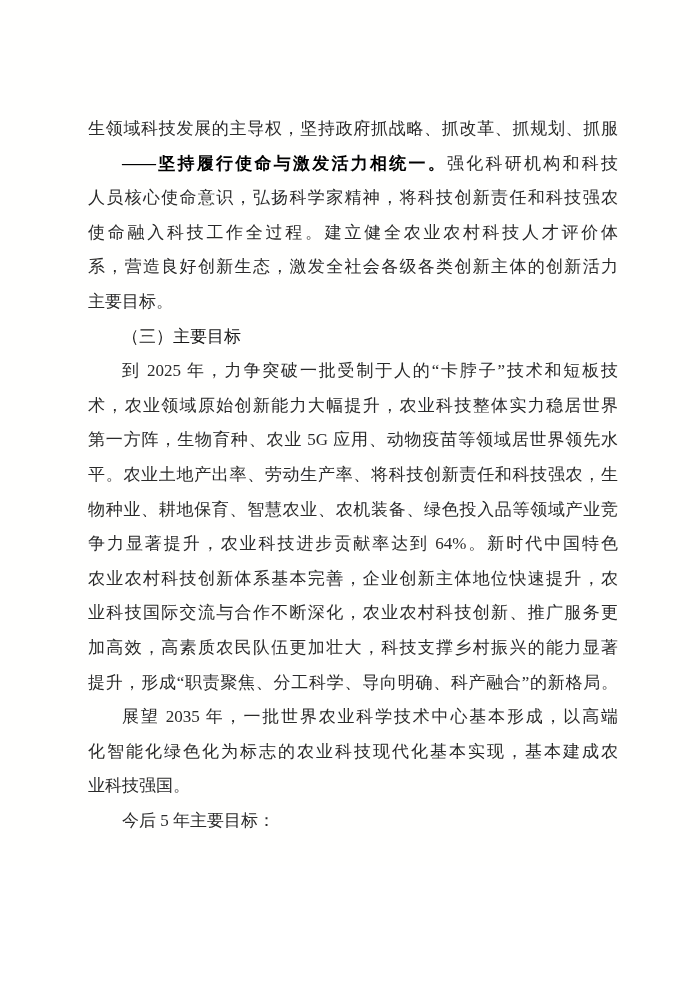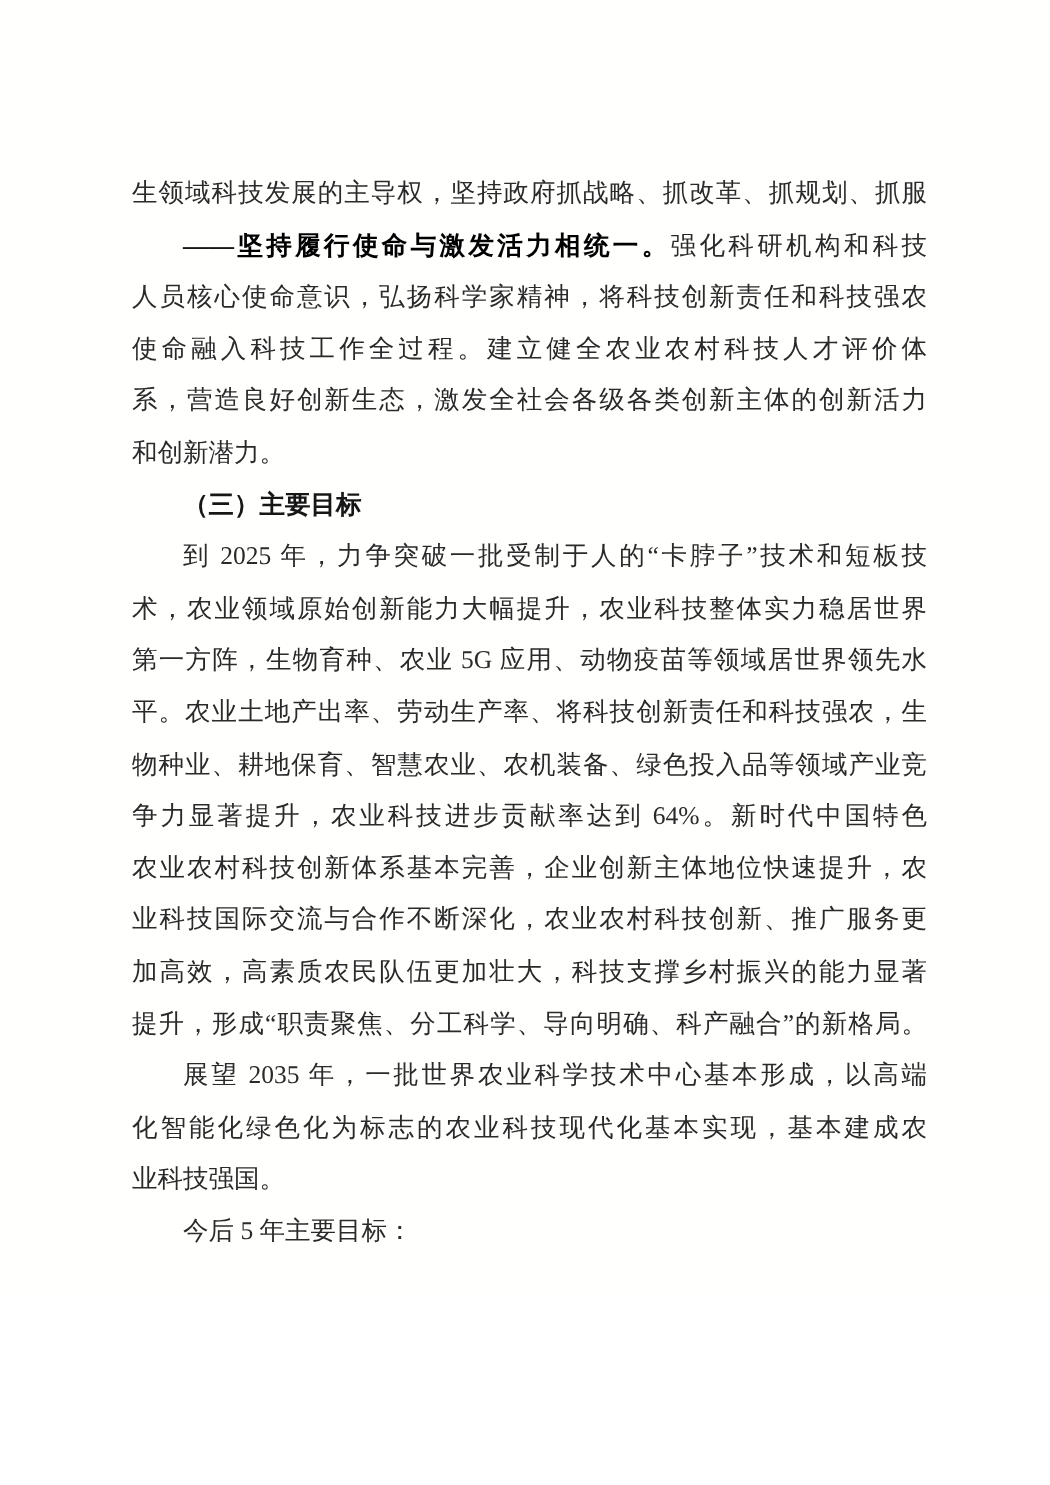--- a/index.html
+++ b/index.html
@@ -32,21 +32,21 @@
     color: #2a2a2a;
   }
   .line.end {
     text-align: left;
     text-align-last: left;
   }
   .line.indent {
     text-indent: 34px;
   }
   .line.heading {
-    font-weight: bold;
+    font-weight: normal;
     color: #161616;
   }
   .bold {
     font-weight: bold;
     color: #000000;
   }
   .page-number {
     position: absolute;
     left: 540px;
     top: 888px;
@@ -59,21 +59,21 @@
 </head>
 <body>
 
 <div class="page">
   <div class="content">
     <div class="line">生领域科技发展的主导权，坚持政府抓战略、抓改革、抓规划、抓服</div>
     <div class="line indent"><span class="bold">——坚持履行使命与激发活力相统一。</span><span>强化科研机构和科技</span></div>
     <div class="line">人员核心使命意识，弘扬科学家精神，将科技创新责任和科技强农</div>
     <div class="line">使命融入科技工作全过程。建立健全农业农村科技人才评价体</div>
     <div class="line">系，营造良好创新生态，激发全社会各级各类创新主体的创新活力</div>
-    <div class="line end">和创新潜力。</div>
+    <div class="line end">主要目标。</div>
     <div class="line end indent heading">（三）主要目标</div>
     <div class="line indent">到 2025 年，力争突破一批受制于人的“卡脖子”技术和短板技</div>
     <div class="line">术，农业领域原始创新能力大幅提升，农业科技整体实力稳居世界</div>
     <div class="line">第一方阵，生物育种、农业 5G 应用、动物疫苗等领域居世界领先水</div>
     <div class="line">平。农业土地产出率、劳动生产率、将科技创新责任和科技强农，生</div>
     <div class="line">物种业、耕地保育、智慧农业、农机装备、绿色投入品等领域产业竞</div>
     <div class="line">争力显著提升，农业科技进步贡献率达到 64%。新时代中国特色</div>
     <div class="line">农业农村科技创新体系基本完善，企业创新主体地位快速提升，农</div>
     <div class="line">业科技国际交流与合作不断深化，农业农村科技创新、推广服务更</div>
     <div class="line">加高效，高素质农民队伍更加壮大，科技支撑乡村振兴的能力显著</div>

